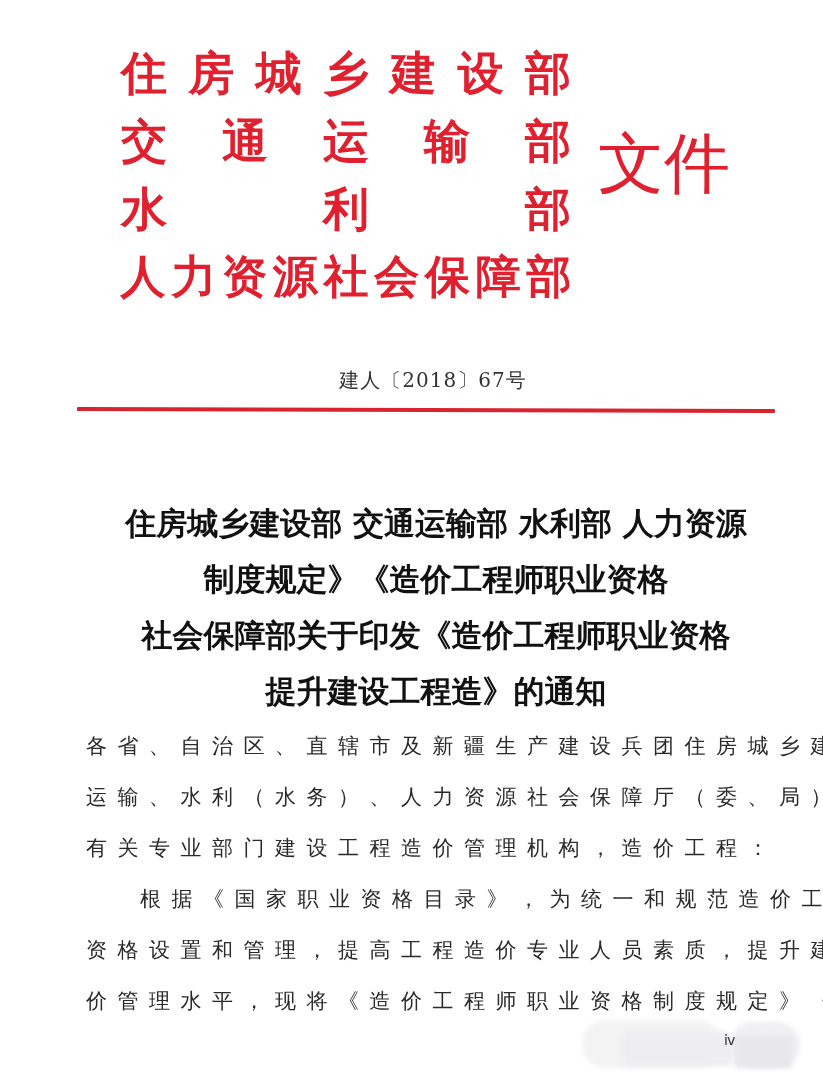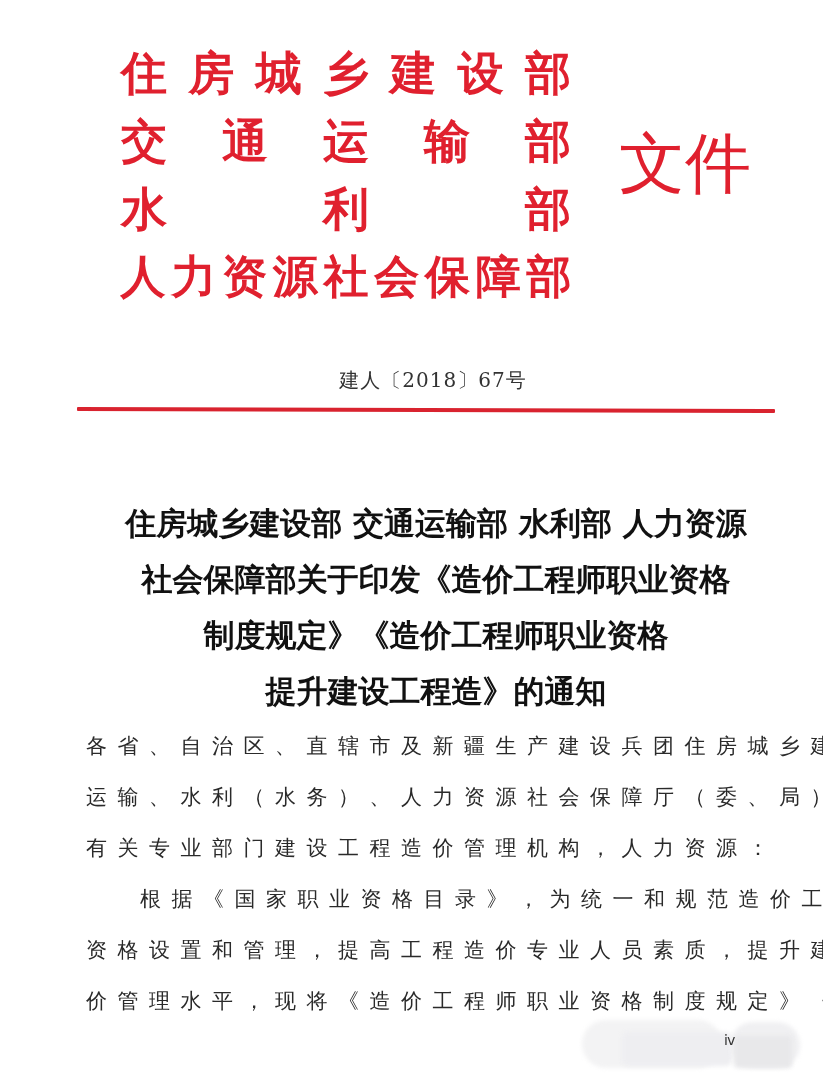--- a/index.html
+++ b/index.html
@@ -48,21 +48,21 @@
     width: 52px;
     text-align: center;
   }
   .issuer-row.r0 { top: 0px; }
   .issuer-row.r1 { top: 68px; }
   .issuer-row.r2 { top: 136px; }
   .issuer-row.r3 { top: 204px; }
 
   .doc-type {
     position: absolute;
-    left: 619px;
+    left: 598px;
     top: 124px;
     color: #e0202e;
     font-family: "DejaVu Serif", "Liberation Serif", serif;
     font-weight: normal;
     font-size: 66px;
     line-height: 80px;
     letter-spacing: 0px;
   }
 
   
@@ -198,29 +198,29 @@
     </div>
   </div>
 
   <div class="doc-type">文件</div>
 
   <div class="doc-number">建人〔2018〕67号</div>
   <div class="red-rule"></div>
 
   <div class="title">
     <span class="title-line">住房城乡建设部 交通运输部 水利部 人力资源</span>
+    <span class="title-line">制度规定》《造价工程师职业资格</span>
     <span class="title-line">社会保障部关于印发《造价工程师职业资格</span>
-    <span class="title-line">制度规定》《造价工程师职业资格</span>
     <span class="title-line">提升建设工程造》的通知</span>
   </div>
 
   <div class="body-text">
     <span class="body-line">各省、自治区、直辖市及新疆生产建设兵团住房城乡建设、交通</span>
     <span class="body-line">运输、水利（水务）、人力资源社会保障厅（委、局），国务院</span>
-    <span class="body-line">有关专业部门建设工程造价管理机构，人力资源：</span>
+    <span class="body-line">有关专业部门建设工程造价管理机构，造价工程：</span>
     <span class="body-line indent">根据《国家职业资格目录》，为统一和规范造价工程师职业</span>
     <span class="body-line">资格设置和管理，提高工程造价专业人员素质，提升建设工程造</span>
     <span class="body-line">价管理水平，现将《造价工程师职业资格制度规定》《造价工程</span>
   </div>
 
   <div class="watermark">
     <div class="blob b1"></div>
     <div class="blob b2"></div>
     <div class="blob b3"></div>
     <div class="blob b4"></div>

